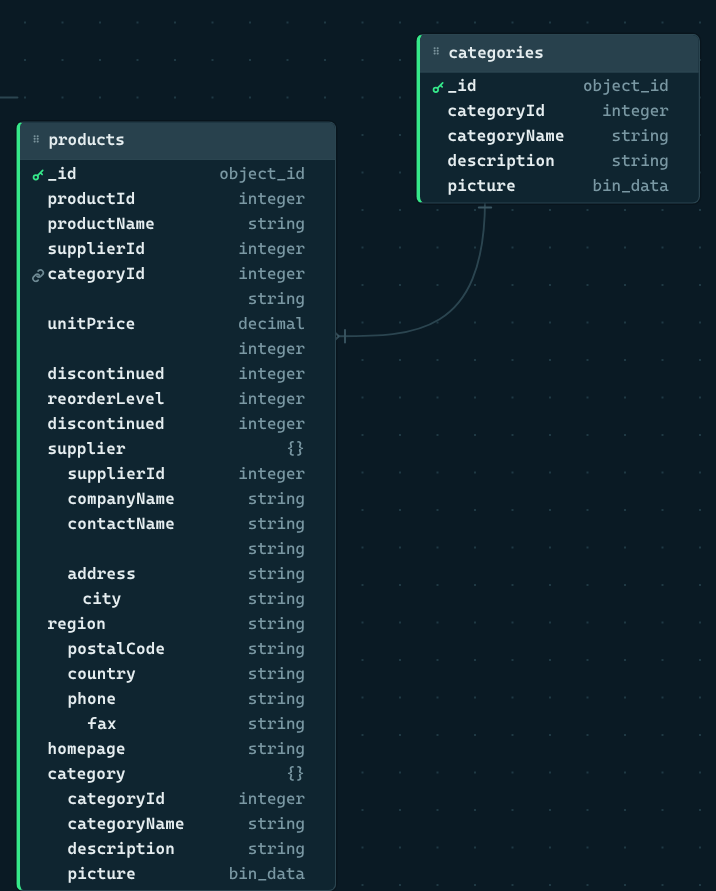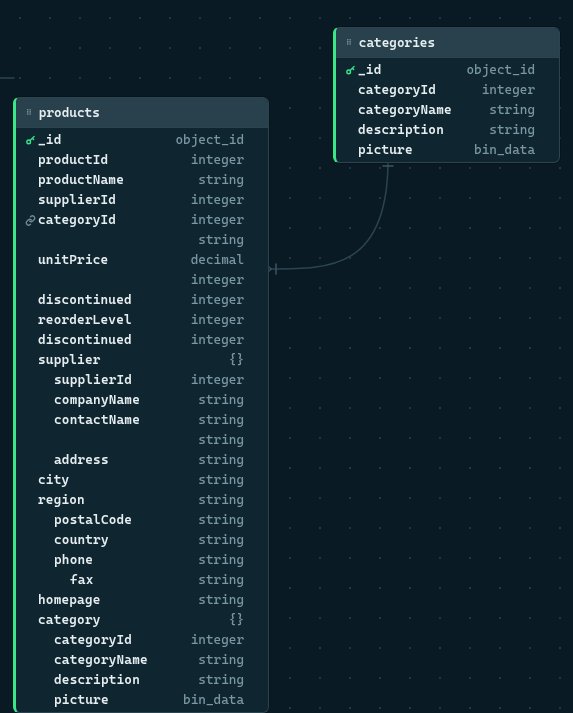--- a/index.html
+++ b/index.html
@@ -259,21 +259,21 @@
         <span class="type">string</span>
       </div>
       <div class="row">
         <span class="icon"></span>
         <span class="name" style="margin-left: 16px;">address</span>
         <span class="spacer"></span>
         <span class="type">string</span>
       </div>
       <div class="row">
         <span class="icon"></span>
-        <span class="name" style="margin-left: 0;">city</span>
+        <span class="name" style="margin-left: 28px;">city</span>
         <span class="spacer"></span>
         <span class="type">string</span>
       </div>
       <div class="row">
         <span class="icon"></span>
         <span class="name" style="margin-left: 0;">region</span>
         <span class="spacer"></span>
         <span class="type">string</span>
       </div>
       <div class="row">

